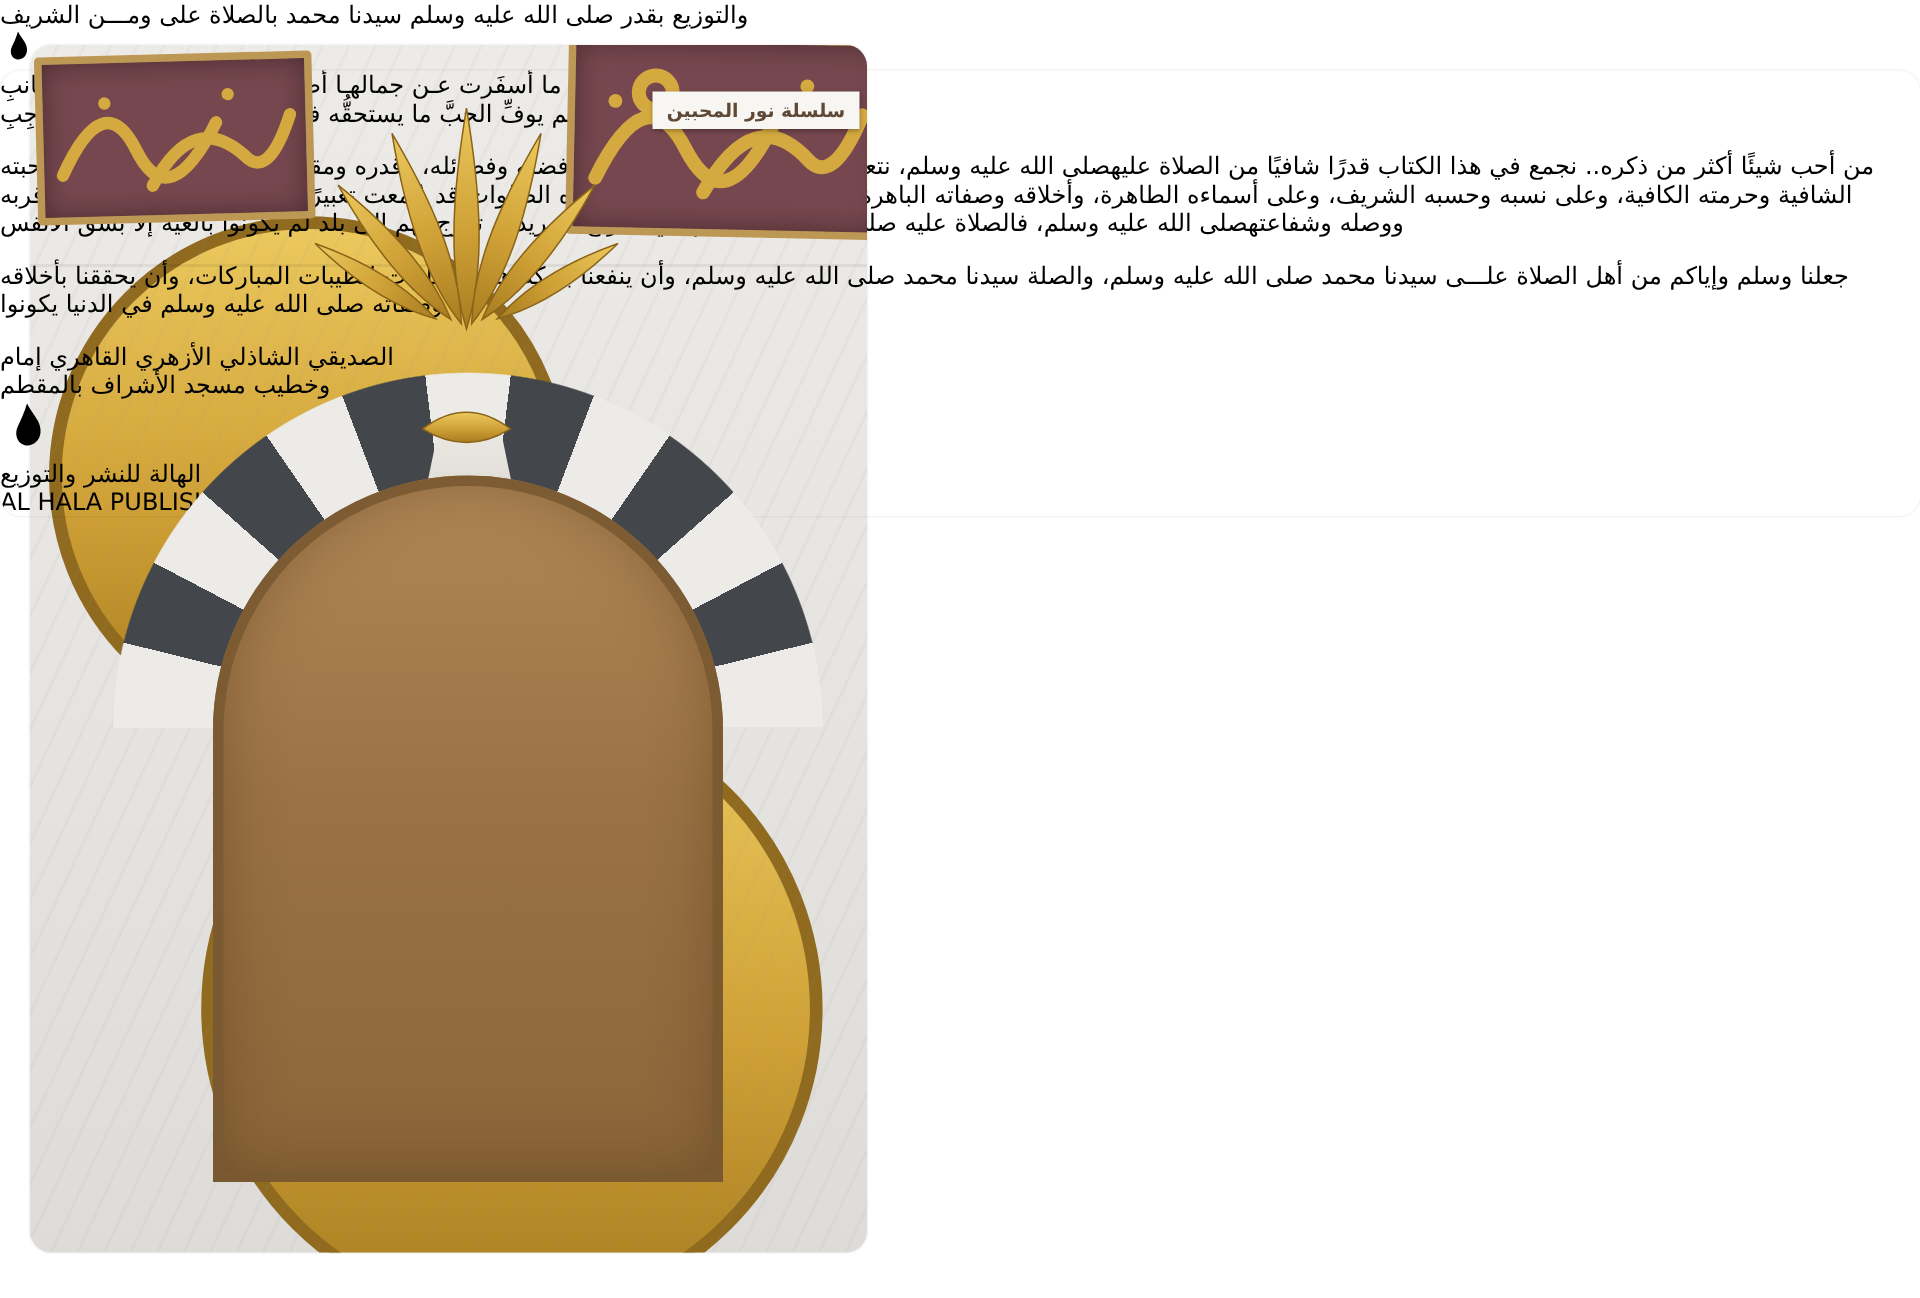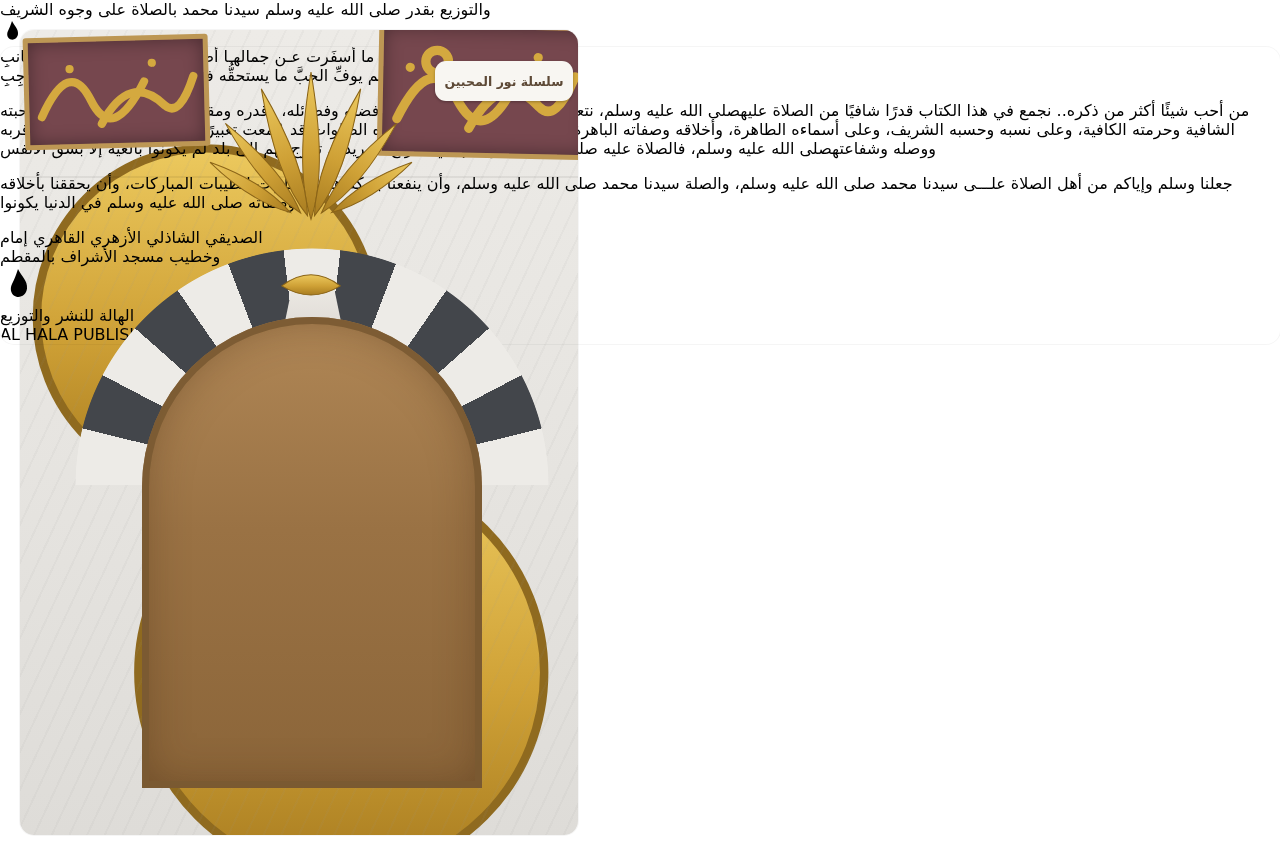--- a/index.html
+++ b/index.html
@@ -11,22 +11,22 @@
   .front{left:20px;top:30px;width:558px;height:805px;
     background:linear-gradient(180deg,#edebe7 0%,#e6e4e0 55%,#dedcd8 100%);}
   .front .marble-veins{position:absolute;inset:0;
     background:repeating-linear-gradient(115deg,rgba(150,150,148,.07) 0 2px,transparent 2px 16px);}
   .seam{position:absolute;left:0;right:0;top:146px;height:2px;background:rgba(0,0,0,.06);}
   .panel{position:absolute;background:#76474e;border:5px solid #bd9754;border-radius:3px;
     box-shadow:inset 0 0 18px rgba(0,0,0,.38);z-index:2;}
   .panel-l{left:4px;top:6px;width:175px;height:102px;transform:rotate(-1.5deg);}
   .panel-r{left:358px;top:-6px;width:206px;height:124px;transform:rotate(1.2deg);}
   .panel svg{position:absolute;inset:0;width:100%;height:100%;}
-  .badge{position:absolute;left:415px;top:31px;width:138px;height:40px;background:#f8f6f2;
-    border-radius:11px;display:flex;align-items:center;justify-content:center;font-size:12.5px;
+  .badge{position:absolute;left:415px;top:31px;width:138px;height:25px;background:#f8f6f2;
+    border-radius:0;display:flex;align-items:center;justify-content:center;font-size:12.5px;
     font-weight:700;color:#5d4936;box-shadow:0 1px 3px rgba(0,0,0,.3);z-index:8;}
   .arch{position:absolute;left:55px;top:218px;width:474px;height:474px;border-radius:50%;z-index:1;
     background:conic-gradient(from 270deg,
       #edebe7 0deg 13.85deg,#43464b 13.85deg 27.69deg,#edebe7 27.69deg 41.54deg,
       #43464b 41.54deg 55.38deg,#edebe7 55.38deg 69.23deg,#43464b 69.23deg 83.08deg,
       #edebe7 83.08deg 96.92deg,#43464b 96.92deg 110.77deg,#edebe7 110.77deg 124.62deg,
       #43464b 124.62deg 138.46deg,#edebe7 138.46deg 152.31deg,#43464b 152.31deg 166.15deg,
       #edebe7 166.15deg 180deg,transparent 180deg 360deg);
     -webkit-mask:radial-gradient(circle closest-side,transparent 0 167px,#000 168px 236px,transparent 237px);
     mask:radial-gradient(circle closest-side,transparent 0 167px,#000 168px 236px,transparent 237px);}
@@ -206,21 +206,21 @@
     
 
     
   </div>
 
   <div class="spine">
     <div class="spine-rot">
       <span class="sp-kicker">والتوزيع بقدر</span>
       <span class="sp-saw">صلى الله عليه وسلم</span>
       <span class="sp-title">سيدنا محمد</span>
-      <span class="sp-sub">بالصلاة على وجوه الشريف</span>
+      <span class="sp-sub">بالصلاة على ومـــن الشريف</span>
     </div>
     <div class="spine-logo">
       <div class="logo-box brown-sm">
         <svg width="24" height="24" viewBox="0 0 48 48">
           <path d="M24 4 C29 14 37 20 36 30 C35.3 38 28 42.5 22 41 C15 39.3 12.5 31 16 24 C18.8 18.4 21.5 12 24 4 Z" fill="currentColor"></path>
           <path d="M25 21 C29.5 26 28.5 34 22.5 36.5 C26 32 26.5 26.5 23.5 23.5 Z" fill="var(--box-bg)"></path>
         </svg>
       </div>
     </div>
   </div>

